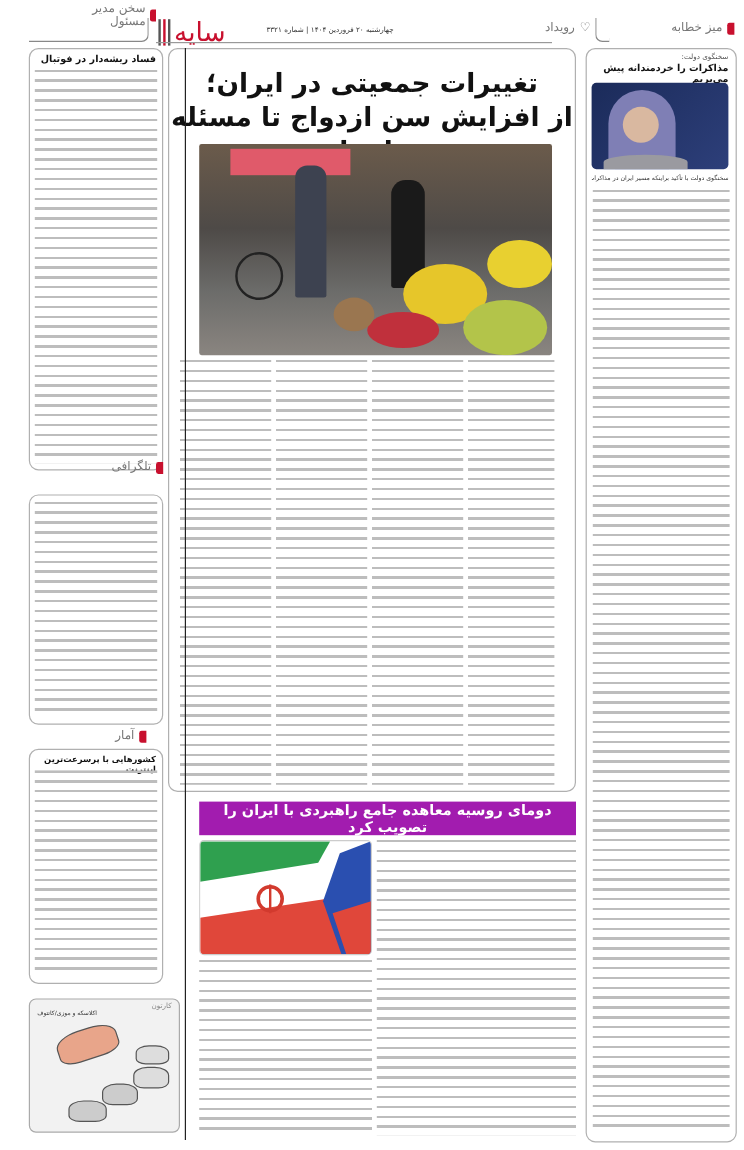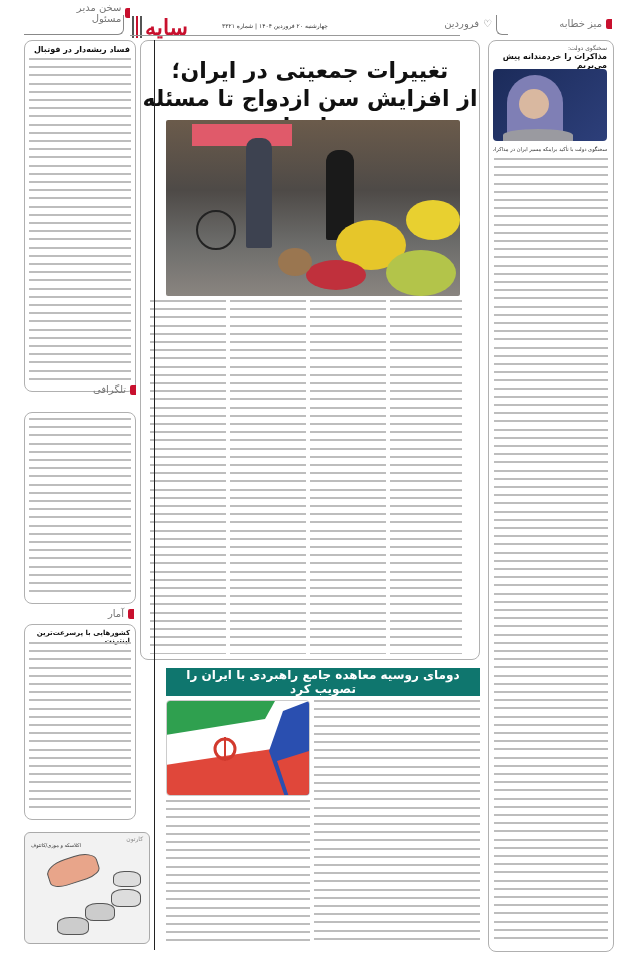--- a/index.html
+++ b/index.html
@@ -5,21 +5,21 @@
   * { box-sizing: border-box; margin: 0; padding: 0; }
   html, body { width: 620px; height: 958px; background: #ffffff; overflow: hidden; }
   body { font-family: "DejaVu Sans", sans-serif; color: #222; position: relative; }
 
   .abs { position: absolute; }
   .section-label { display: flex; align-items: center; gap: 4px; font-size: 10px; color: #777; }
   .red-marker { width: 6px; height: 10px; background: #c8102e; border-radius: 2px 0 0 2px; display: inline-block; }
   .rule { position: absolute; background: #999; }
 
   
-  .masthead-logo { font-family: "DejaVu Serif", serif; color: #c8102e; font-size: 22px; font-weight: bold; letter-spacing: -1px; }
+  .masthead-logo { font-family: "DejaVu Serif", serif; color: #c8102e; font-size: 22px; font-weight: normal; letter-spacing: -1px; }
   .logo-bars { display: inline-flex; gap: 2px; height: 22px; align-items: stretch; }
   .logo-bars span { display: block; width: 2px; background: #555; }
   .logo-bars span.red { background: #c8102e; }
   .issue-info { font-size: 6px; color: #333; }
 
   
   .col-text { font-size: 5.2px; line-height: 8.2px; color: #333; text-align: justify; overflow: hidden; direction: rtl; }
   .col-text .line { display: block; height: 8.2px; white-space: nowrap; overflow: hidden; }
   .box { border: 1px solid #b0b0b0; border-radius: 8px; background: #fff; }
 
@@ -29,41 +29,41 @@
 
   
   .market-photo { position: absolute; overflow: hidden; border-radius: 2px; background: linear-gradient(180deg,#6b5b4b 0%,#4e4a47 40%,#6c6c6a 70%,#8a8580 100%); }
   .awning { position: absolute; background: #e05a6a; }
   .fruit { position: absolute; border-radius: 50%; }
 
   
   .portrait { position: absolute; overflow: hidden; border-radius: 4px; background: linear-gradient(135deg,#1b2b5a,#2d3f7a); }
 
   
-  .teal-banner { position: absolute; background: #0f766e; color: #fff; font-weight: bold; text-align: center; font-size: 12px; display: flex; align-items: center; justify-content: center; }
+  .teal-banner { position: absolute; background: #a21caf; color: #fff; font-weight: bold; text-align: center; font-size: 12px; display: flex; align-items: center; justify-content: center; }
 
   
   .flags { position: absolute; overflow: hidden; border: 1px solid #ccc; border-radius: 4px; background: #fff; }
 
   
   .cartoon { position: absolute; border: 1px solid #aaa; border-radius: 6px; background: #f2f2f2; overflow: hidden; }
   .car { position: absolute; border-radius: 40% 40% 30% 30%; border: 1px solid #555; }
 </style>
 </head>
 <body>
 
 <div class="abs section-label" style="top:18px; right:8px; width:110px; justify-content:flex-start;">
   <span class="red-marker"></span>
   <span>میز خطابه</span>
 </div>
 <div class="abs" style="top:15px; right:112px; width:12px; height:20px; border-left:1px solid #888; border-bottom:1px solid #888; border-radius:0 0 0 6px;"></div>
 
 <div class="abs section-label" style="top:18px; right:128px; width:60px;">
   <span style="font-size:10px;">♡</span>
-  <span>فروردین</span>
+  <span>رویداد</span>
 </div>
 
 <div class="abs issue-info" style="top:22px; left:195px; width:160px; text-align:center;">چهارشنبه ۲۰ فروردین ۱۴۰۴ | شماره ۳۳۲۱</div>
 
 <div class="abs" style="top:14px; left:132px; display:flex; align-items:center; gap:3px;">
   <span class="masthead-logo">سایه</span>
   <span class="logo-bars">
       <span></span>
       <span class="red"></span>
       <span></span>
@@ -96,21 +96,21 @@
 </div>
 
 <div class="abs section-label" style="top:384px; left:86px; width:50px;">
   <span class="red-marker"></span>
   <span>تلگرافی</span>
 </div>
 <div class="abs box" style="top:412px; left:24px; width:112px; height:192px;">
   <div class="col-text" style="position:absolute; top:5px; right:5px; width:102px; bottom:5px;"></div>
 </div>
 
-<div class="abs section-label" style="top:608px; left:84px; width:50px;">
+<div class="abs section-label" style="top:608px; left:72px; width:50px;">
   <span class="red-marker"></span>
   <span>آمار</span>
 </div>
 <div class="abs box" style="top:624px; left:24px; width:112px; height:196px;">
   <div class="small-title" style="position:absolute; top:4px; right:5px; width:102px; font-size:7px;">کشورهایی با پرسرعت‌ترین اینترنت</div>
   <div class="col-text" style="position:absolute; top:16px; right:5px; width:102px; bottom:5px;"></div>
 </div>
 
 <div class="cartoon" style="top:832px; left:24px; width:126px; height:112px;">
   <div style="position:absolute; top:2px; right:6px; font-size:6px; color:#888;">کارتون</div>

